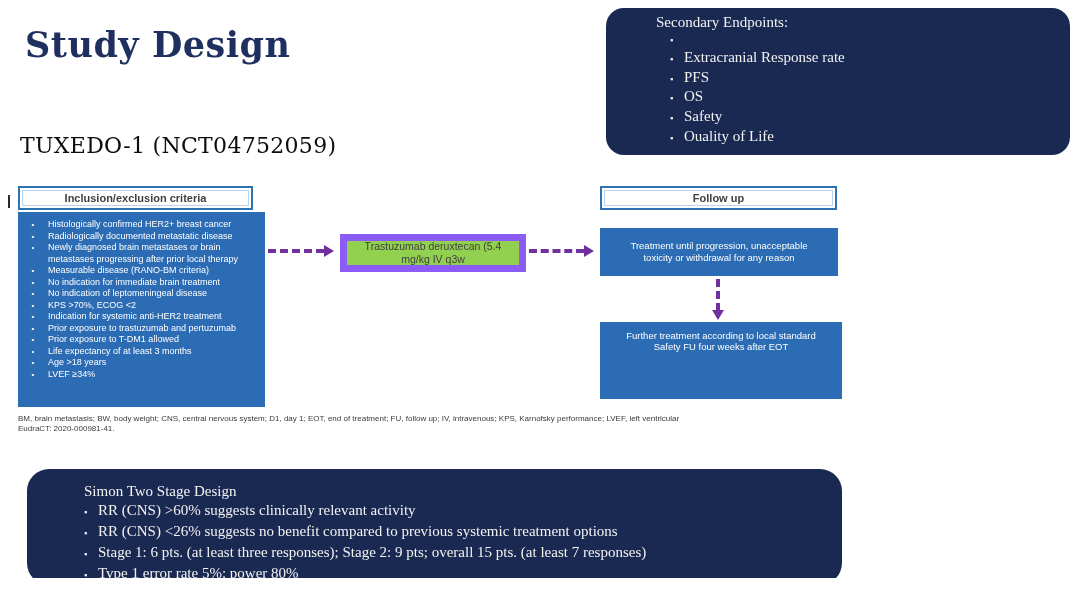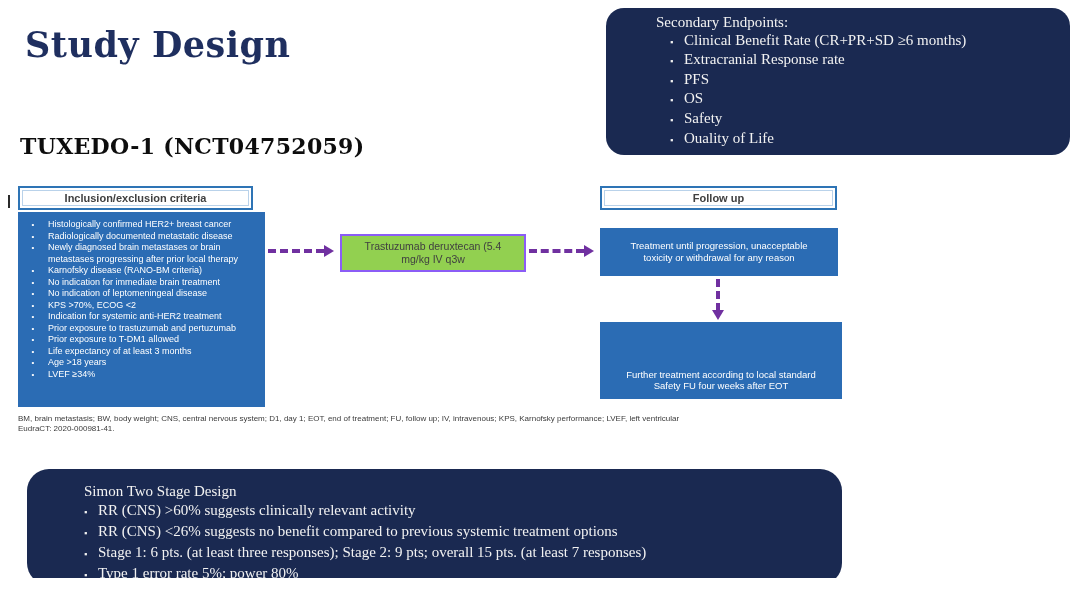--- a/index.html
+++ b/index.html
@@ -3,21 +3,21 @@
 <meta charset="utf-8">
 <style>
   html,body{margin:0;padding:0;background:#ffffff;}
   .slide{position:relative;width:1080px;height:578px;background:#ffffff;overflow:hidden;
          font-family:"Liberation Sans",sans-serif;}
 
   
   .title{position:absolute;left:25px;top:24px;font-family:"DejaVu Serif",serif;
          font-weight:bold;font-size:35px;color:#1f2f5f;letter-spacing:0.5px;}
   .subtitle{position:absolute;left:20px;top:133px;font-family:"DejaVu Serif",serif;
-         font-weight:bold;font-size:22px;color:#0d0d0d;letter-spacing:0.3px;}
+         font-weight:normal;font-size:22px;color:#0d0d0d;letter-spacing:0.3px;}
 
   
   .navy-box{position:absolute;background:#1a2951;color:#f2f2f2;
             font-family:"Liberation Serif",serif;box-sizing:border-box;}
   #endpoints-box{left:606px;top:8px;width:464px;height:147px;border-radius:18px;
             font-size:15px;line-height:17.6px;padding:6px 10px 4px 50px;overflow:hidden;}
   #simon-box{left:27px;top:469px;width:815px;height:116px;border-radius:22px;
             font-size:15px;line-height:19px;padding:13px 20px 8px:57px;padding:13px 20px 8px 57px;}
   .bul-row{display:flex;align-items:baseline;}
   .sq{flex:0 0 14px;font-size:9px;}
@@ -34,32 +34,32 @@
   
   #criteria-box{position:absolute;left:18px;top:212px;width:247px;height:195px;
            background:#2b6cb4;color:#ffffff;font-size:9px;line-height:11.5px;
            padding:7px 3px 4px 0;box-sizing:border-box;}
   .crit-row{display:flex;}
   .crit-dot{flex:0 0 30px;text-align:center;font-size:8px;}
   .crit-text{flex:1;padding-right:2px;}
 
   
   #treatment-box{position:absolute;left:340px;top:234px;width:186px;height:38px;
-           background:#92d050;border:2px solid #8b5cf6;box-sizing:border-box;
+           background:#92d050;border:7px solid #8b5cf6;box-sizing:border-box;
            display:flex;flex-direction:column;align-items:center;justify-content:center;
            color:#404040;font-size:10.5px;line-height:13px;text-align:center;}
 
   
   .blue-box{position:absolute;background:#2b6cb4;color:#ffffff;box-sizing:border-box;
            text-align:center;}
   #treatment-until-box{left:600px;top:228px;width:238px;height:48px;
            display:flex;align-items:center;justify-content:center;
            font-size:9.5px;line-height:12.5px;padding:12px 16px;}
   #post-treatment-box{left:600px;top:322px;width:242px;height:77px;
-           display:flex;flex-direction:column;justify-content:flex-end;
+           display:flex;flex-direction:column;justify-content:flex-start;
            font-size:9.5px;line-height:11px;padding:8px 4px;}
 
   
   .dash-h{position:absolute;height:0;border-top:4px dashed #7030a0;}
   .head-right{position:absolute;width:0;height:0;
            border-top:6px solid transparent;border-bottom:6px solid transparent;
            border-left:10px solid #7030a0;}
   #arrow-left-line{left:268px;top:249px;width:56px;}
   #arrow-left-head{left:324px;top:245px;}
   #arrow-mid-line{left:529px;top:249px;width:55px;}
@@ -82,21 +82,20 @@
 
 <div class="slide">
 
   <div class="title">Study Design</div>
   <div class="subtitle">TUXEDO-1 (NCT04752059)</div>
 
   <div class="navy-box" id="endpoints-box">
     <div>Secondary Endpoints:</div>
     <div class="bul-row indent">
       <span class="sq">▪</span>
-      <span>Clinical Benefit Rate (CR+PR+SD ≥6 months)</span>
     </div>
     <div class="bul-row indent">
       <span class="sq">▪</span>
       <span>Extracranial Response rate</span>
     </div>
     <div class="bul-row indent">
       <span class="sq">▪</span>
       <span>PFS</span>
     </div>
     <div class="bul-row indent">
@@ -126,21 +125,21 @@
     <div class="crit-row">
         <span class="crit-dot">•</span>
         <span class="crit-text">Radiologically documented metastatic disease</span>
       </div>
     <div class="crit-row">
         <span class="crit-dot">•</span>
         <span class="crit-text">Newly diagnosed brain metastases or brain metastases progressing after prior local therapy</span>
       </div>
     <div class="crit-row">
         <span class="crit-dot">•</span>
-        <span class="crit-text">Karnofsky disease (RANO-BM criteria)</span>
+        <span class="crit-text">Measurable disease (RANO-BM criteria)</span>
       </div>
     <div class="crit-row">
         <span class="crit-dot">•</span>
         <span class="crit-text">No indication for immediate brain treatment</span>
       </div>
     <div class="crit-row">
         <span class="crit-dot">•</span>
         <span class="crit-text">No indication of leptomeningeal disease</span>
       </div>
     <div class="crit-row">

